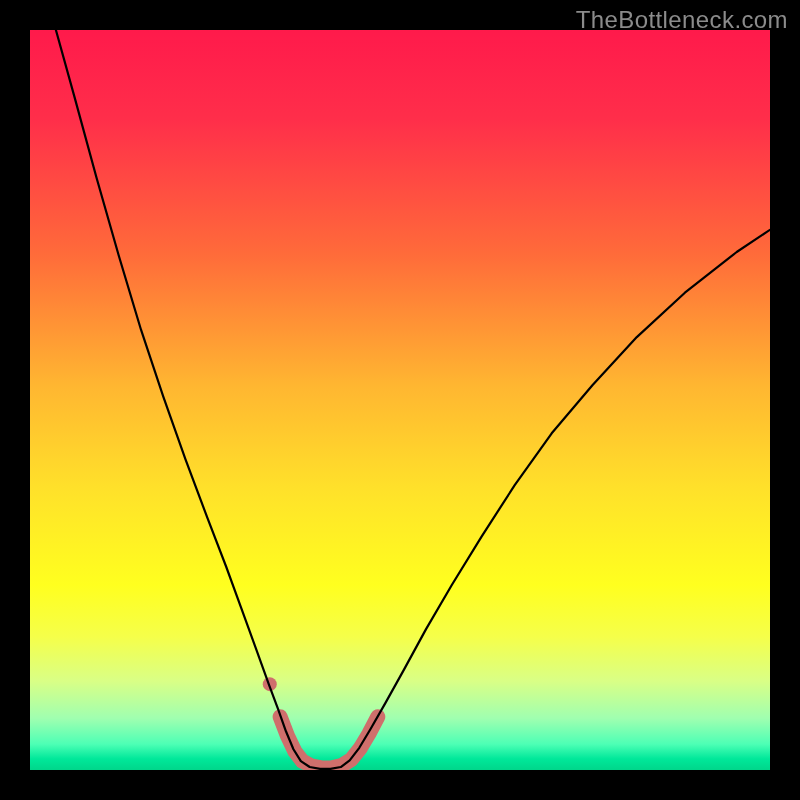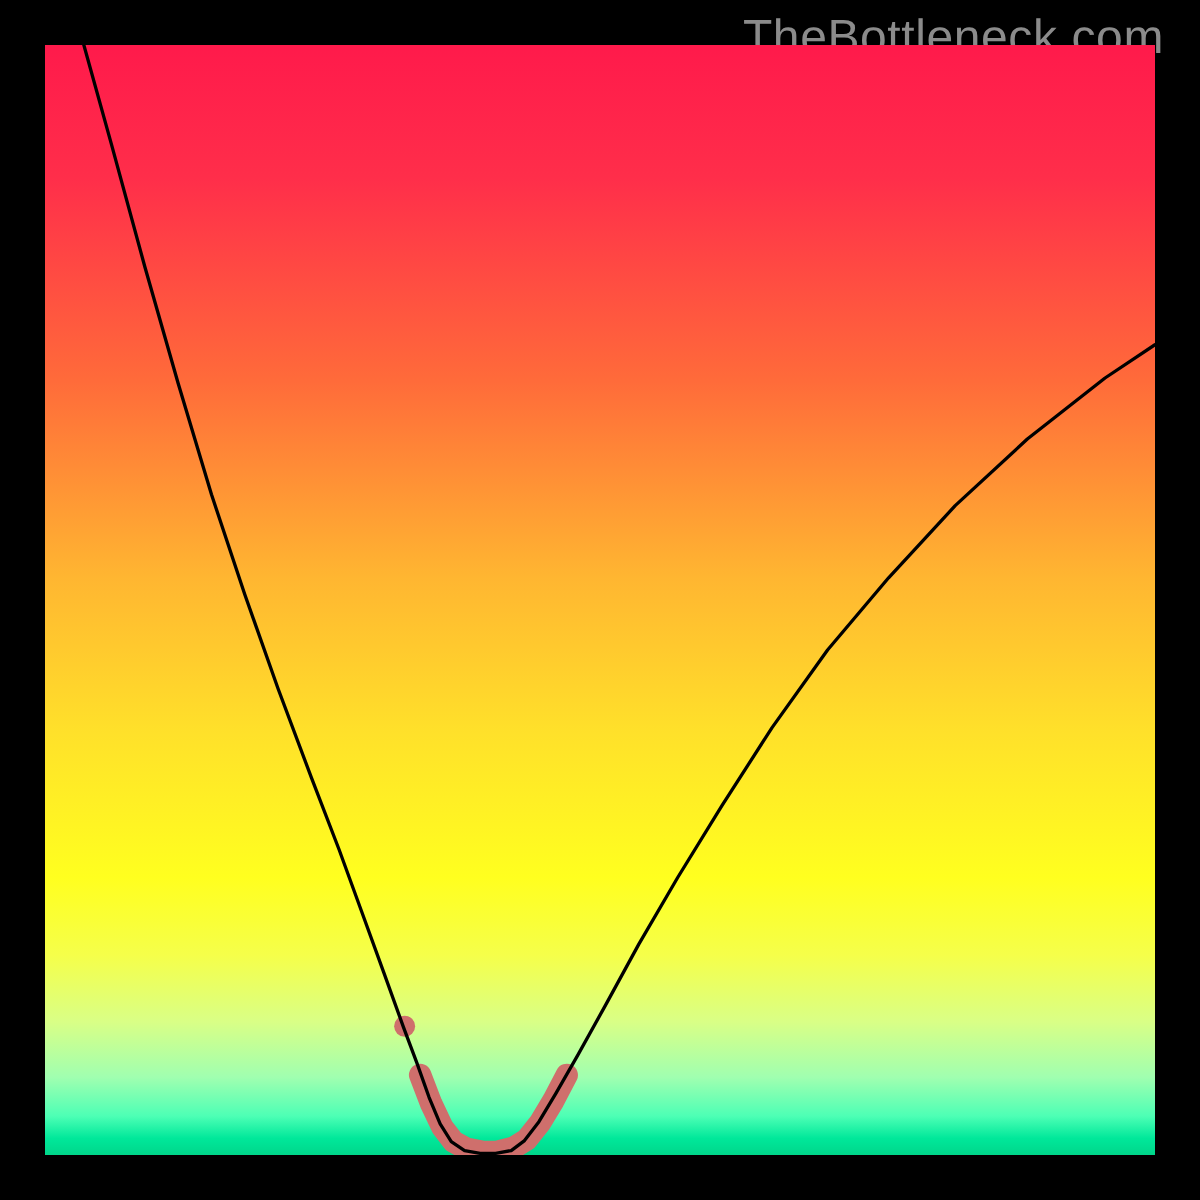--- a/index.html
+++ b/index.html
@@ -27,22 +27,22 @@
     height: 740px;
     overflow: hidden;
   }
   .gradient {
     position: absolute;
     inset: 0;
   }
   .watermark {
     position: absolute;
     top: 6px;
-    right: 24px;
-    font-size: 32px;
+    right: 12px;
+    font-size: 24px;
     font-weight: 500;
     color: #8b8b8b;
     letter-spacing: 0.4px;
   }
   svg.curves {
     position: absolute;
     inset: 0;
     width: 100%;
     height: 100%;
     overflow: visible;

